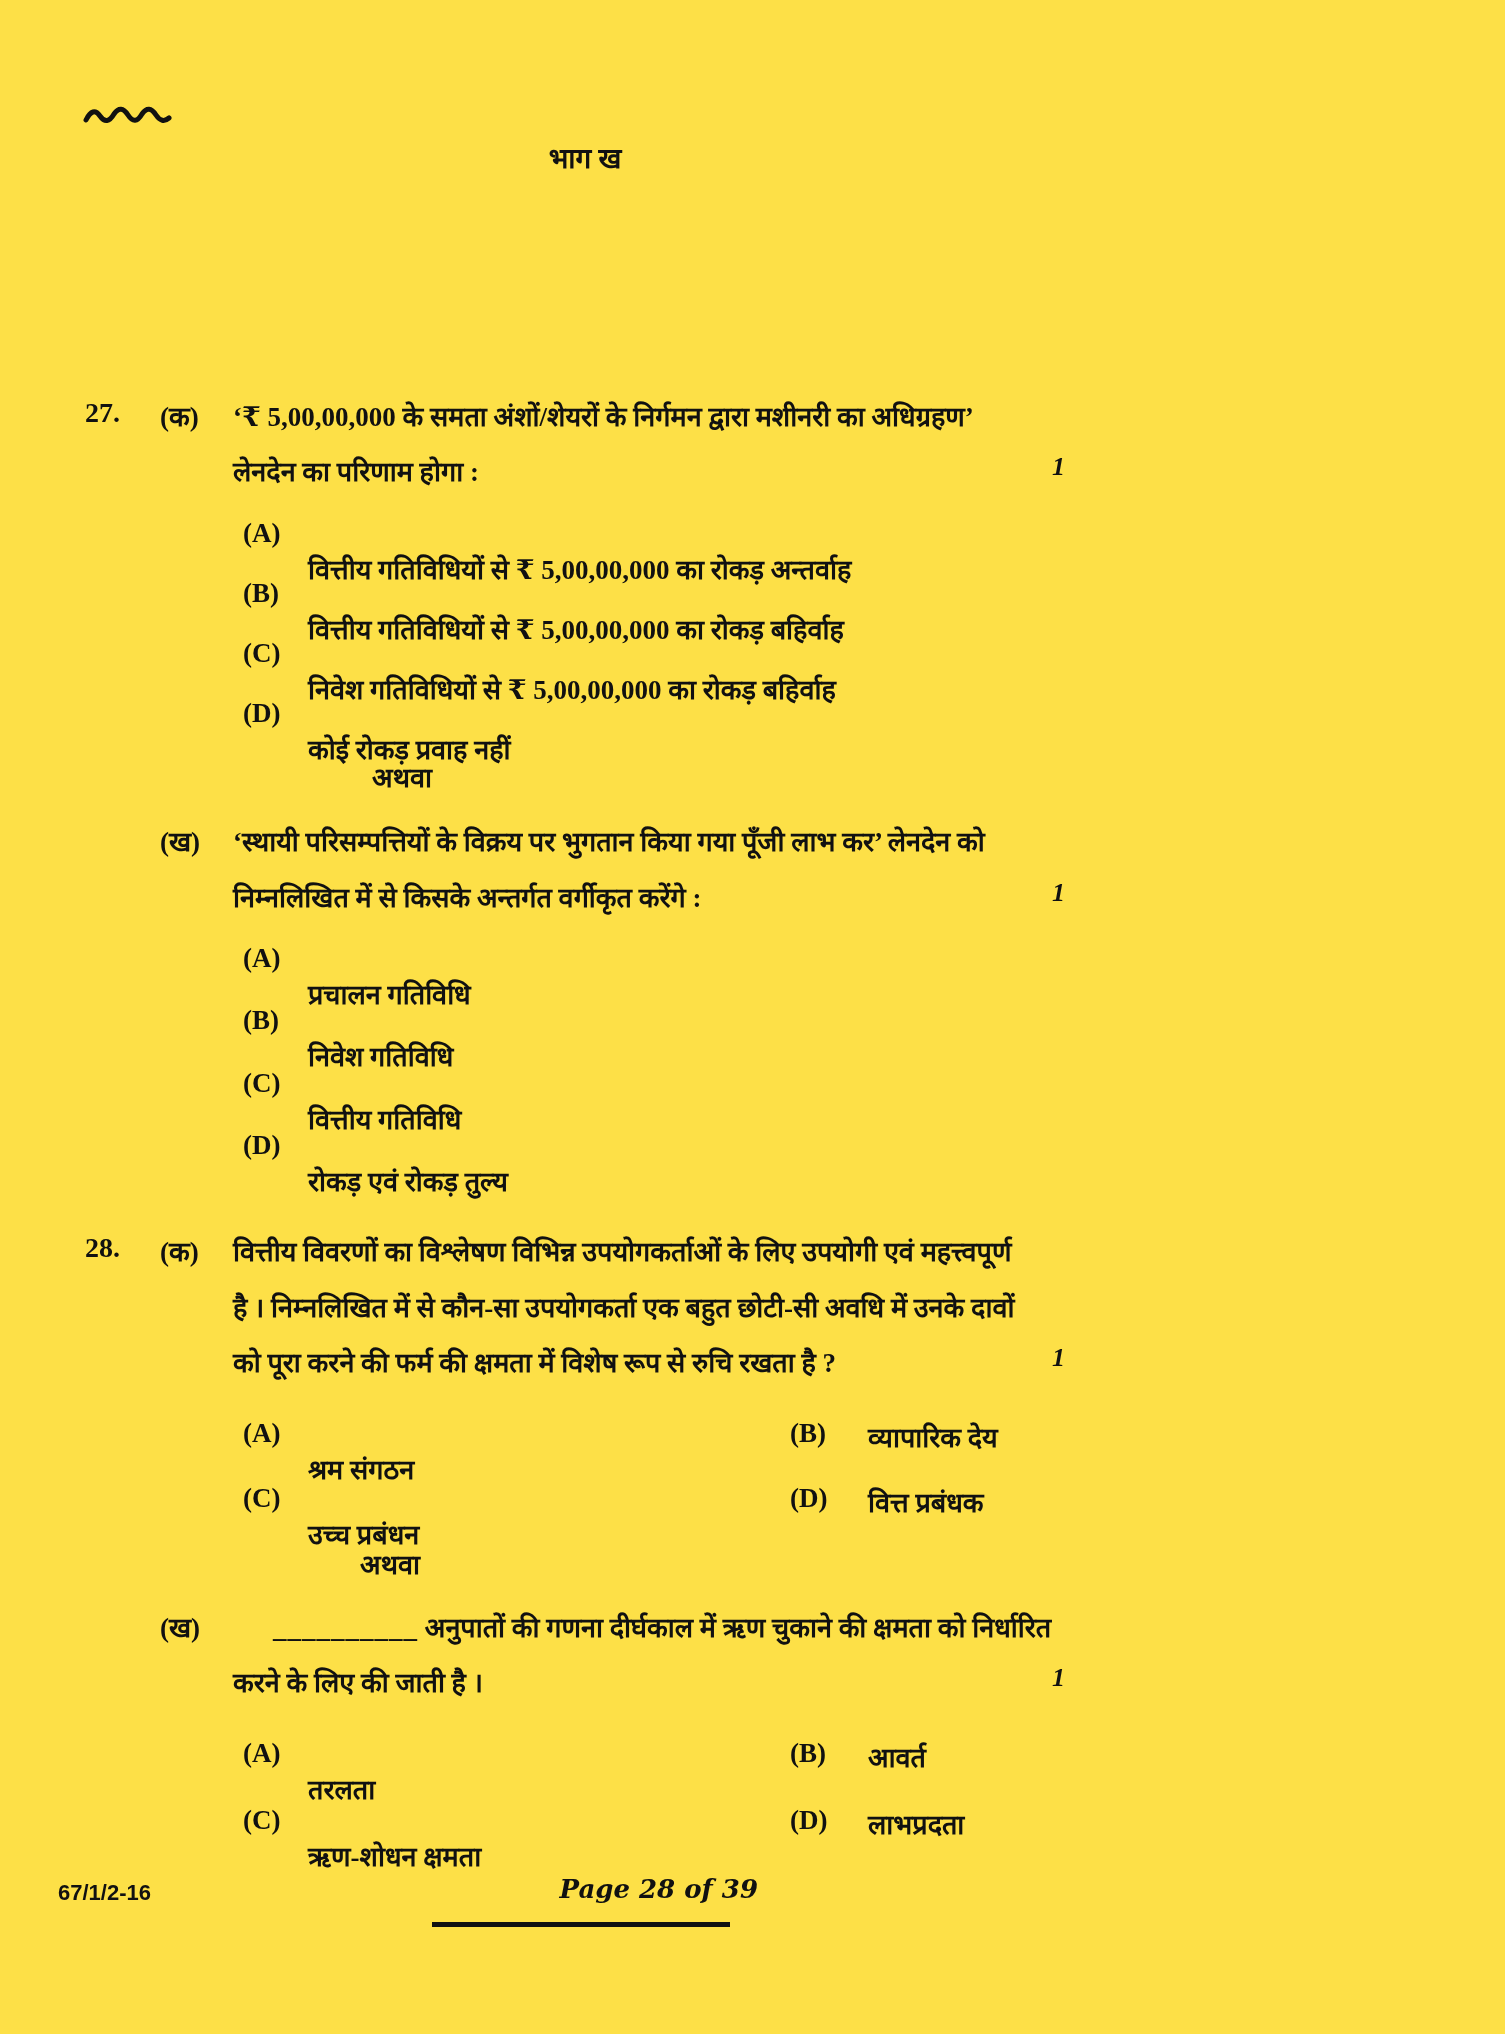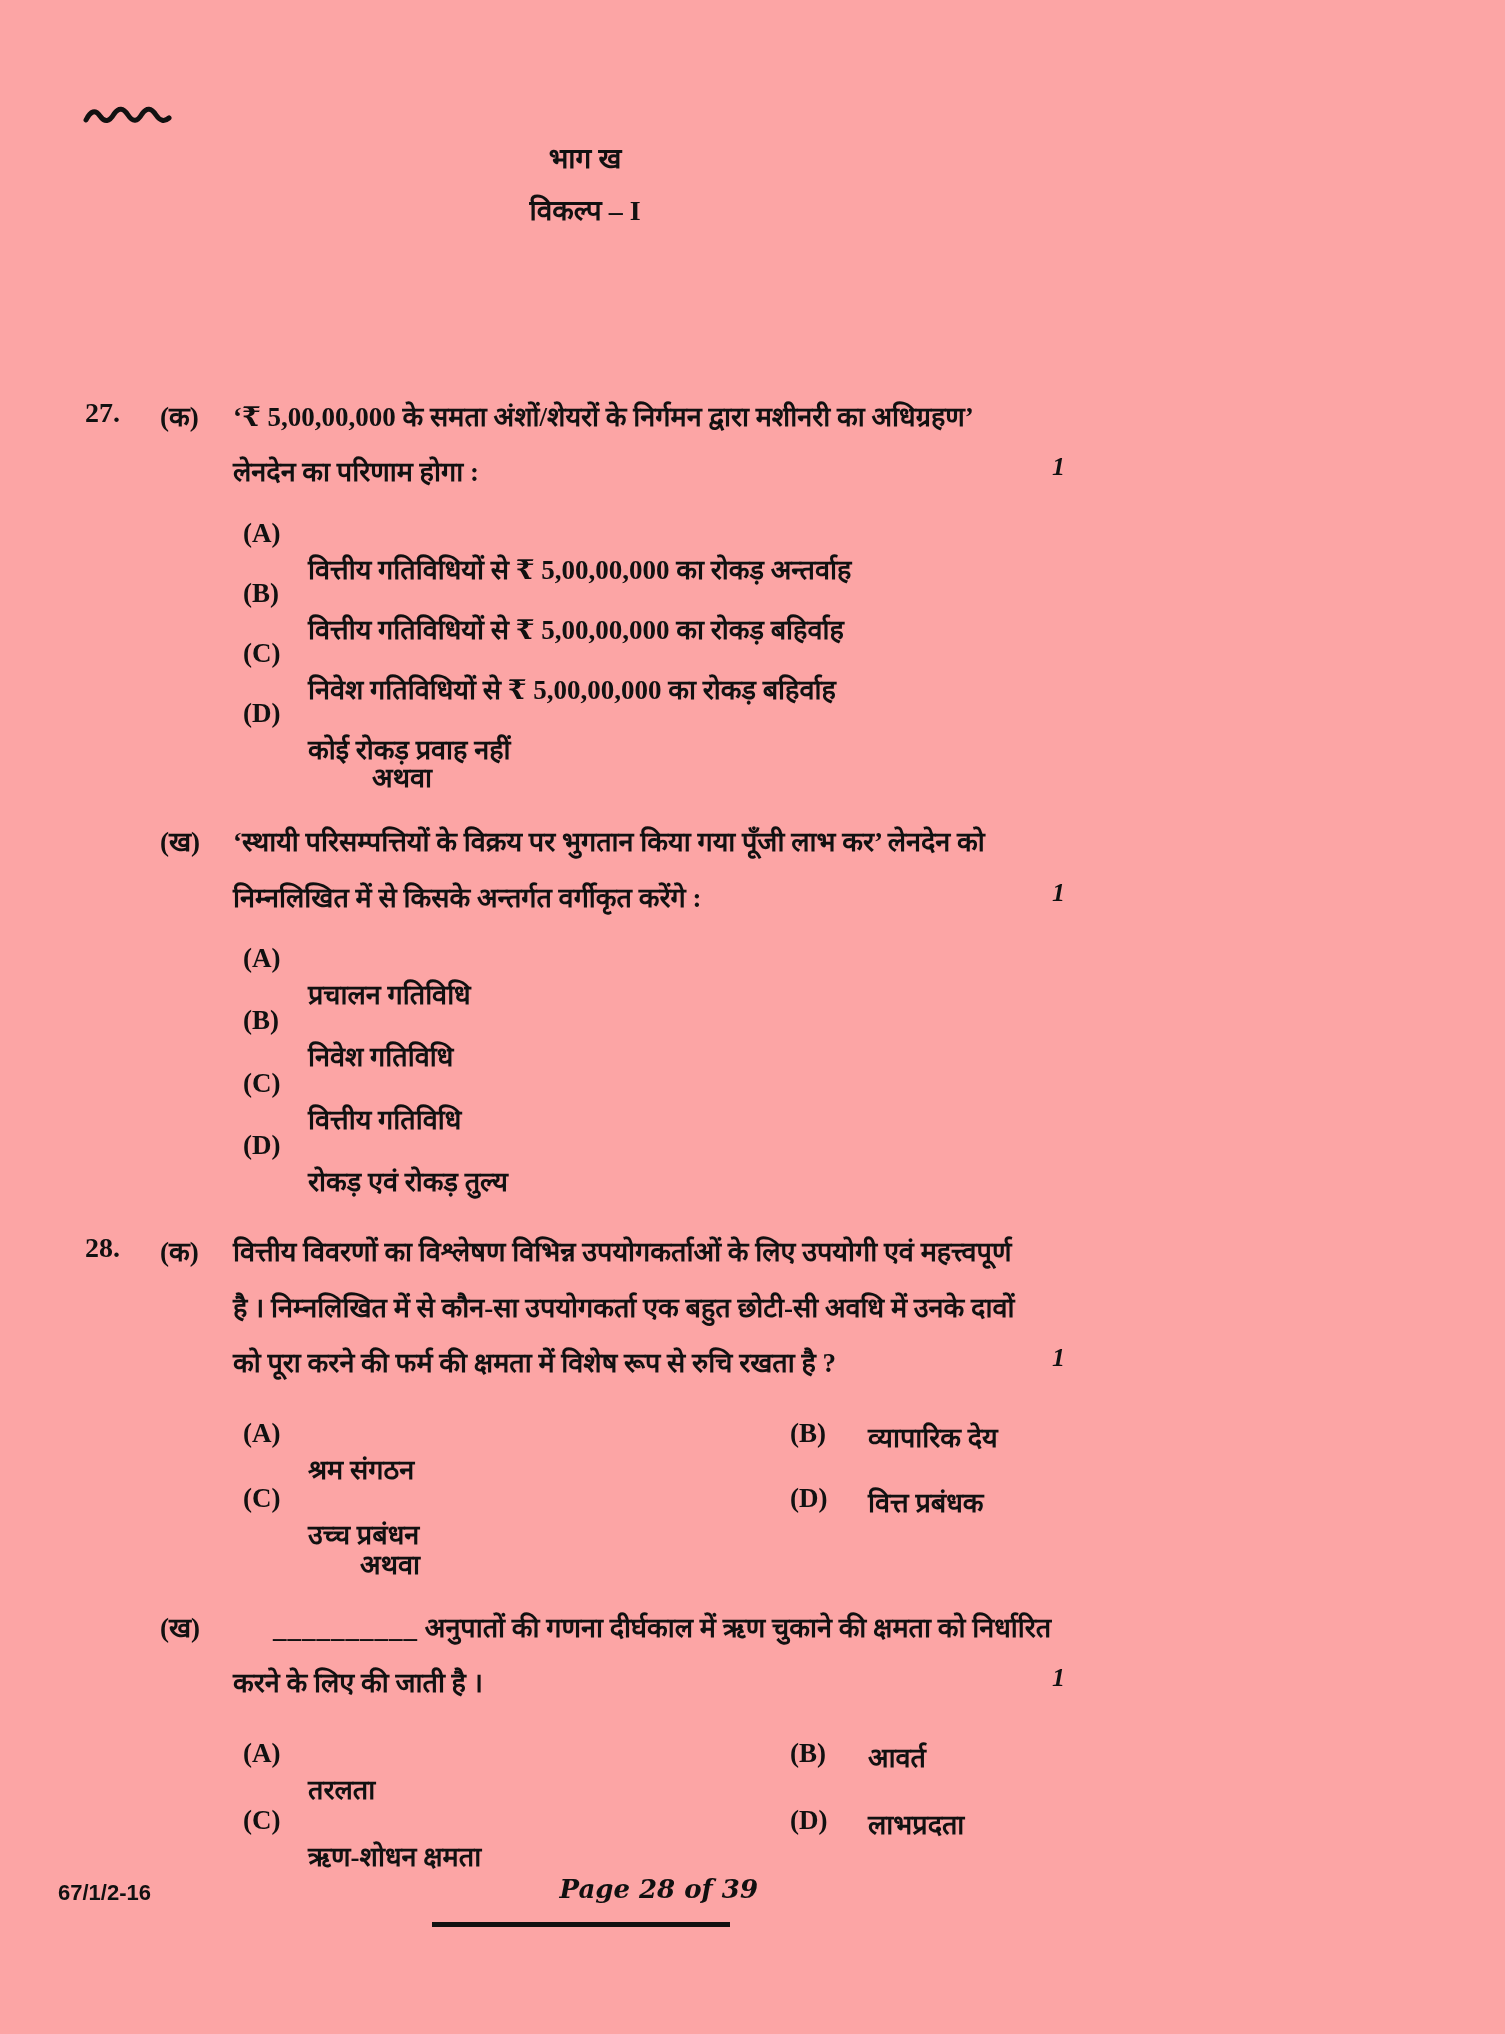--- a/index.html
+++ b/index.html
@@ -1,20 +1,20 @@
 <!DOCTYPE html>
 <html><head>
 <meta charset="utf-8">
 <style>
   html,body{margin:0;padding:0;background:#e8e8e8;}
   .page{
     position:relative;
     width:1505px;height:2034px;
     margin:0 auto;
-    background:#fca5a5;
+    background:#fde047;
     font-family:"Liberation Serif","DejaVu Serif",serif;
     color:#111;
     overflow:hidden;
   }
   .row{position:absolute;white-space:nowrap;}
   .header-block{position:absolute;left:85px;width:1000px;text-align:center;}
   .header-line{font-weight:bold;font-size:28px;}
   .qnum{position:absolute;left:85px;font-weight:bold;font-size:28px;}
   .plabel{position:absolute;left:160px;font-weight:bold;font-size:27px;}
   .qtext{position:absolute;left:233px;font-weight:bold;font-size:27px;}
@@ -34,23 +34,20 @@
 <body>
 
 <div class="page">
 
   <svg class="squiggle" width="95" height="32" viewBox="0 0 95 32">
     <path d="M3 20 Q10 6 17 16 Q24 26 31 14 Q38 4 45 15 Q52 26 59 14 Q66 4 73 15 Q79 24 86 18" fill="none" stroke="#111" stroke-width="5" stroke-linecap="round"></path>
   </svg>
 
   <div class="header-block" style="top:138px;">
     <span class="header-line">भाग ख</span>
-  </div>
-  <div class="header-block" style="top:190px;">
-    <span class="header-line">विकल्प – I</span>
   </div>
 
   <div class="row" style="top:397px;left:0;right:0;">
     <span class="qnum">27.</span>
     <span class="plabel">(क)</span>
     <span class="qtext">‘₹ 5,00,00,000 के समता अंशों/शेयरों के निर्गमन द्वारा मशीनरी का अधिग्रहण’</span>
   </div>
   <div class="row" style="top:452px;left:0;right:0;">
     <span class="qtext">लेनदेन का परिणाम होगा :</span>
     <span class="mark">1</span>

